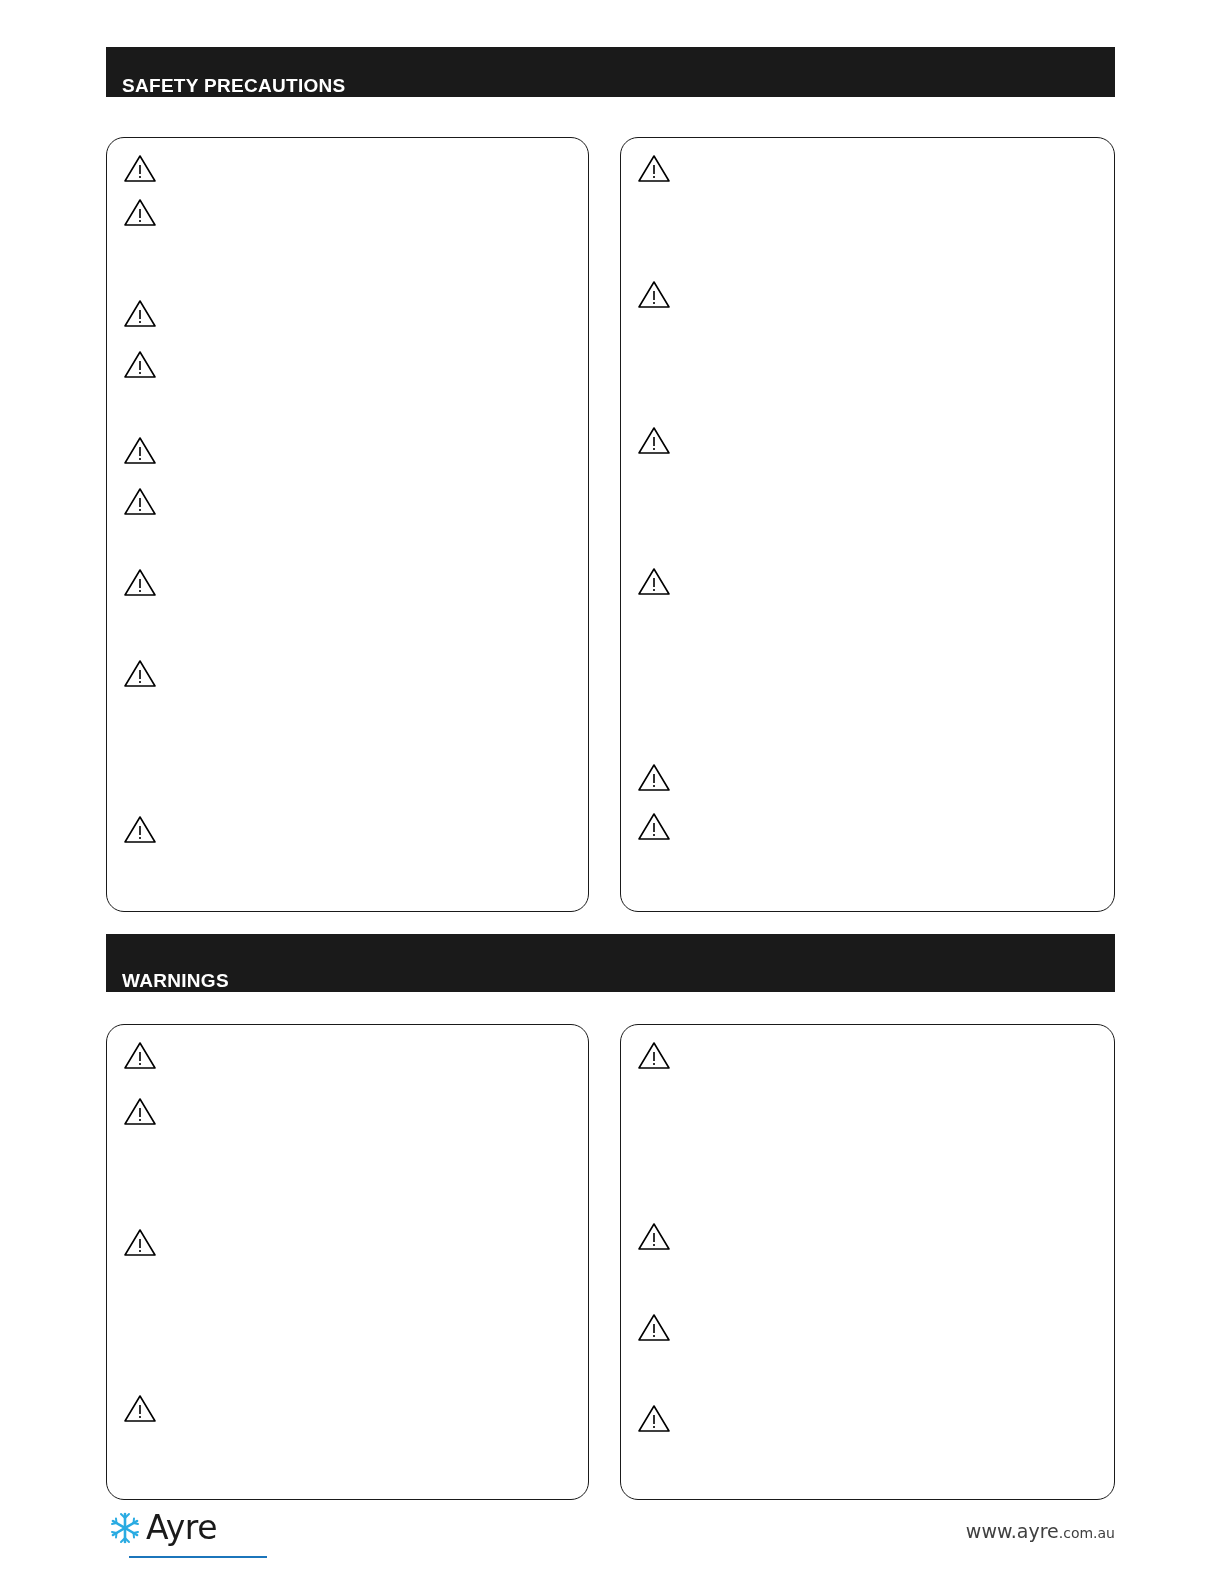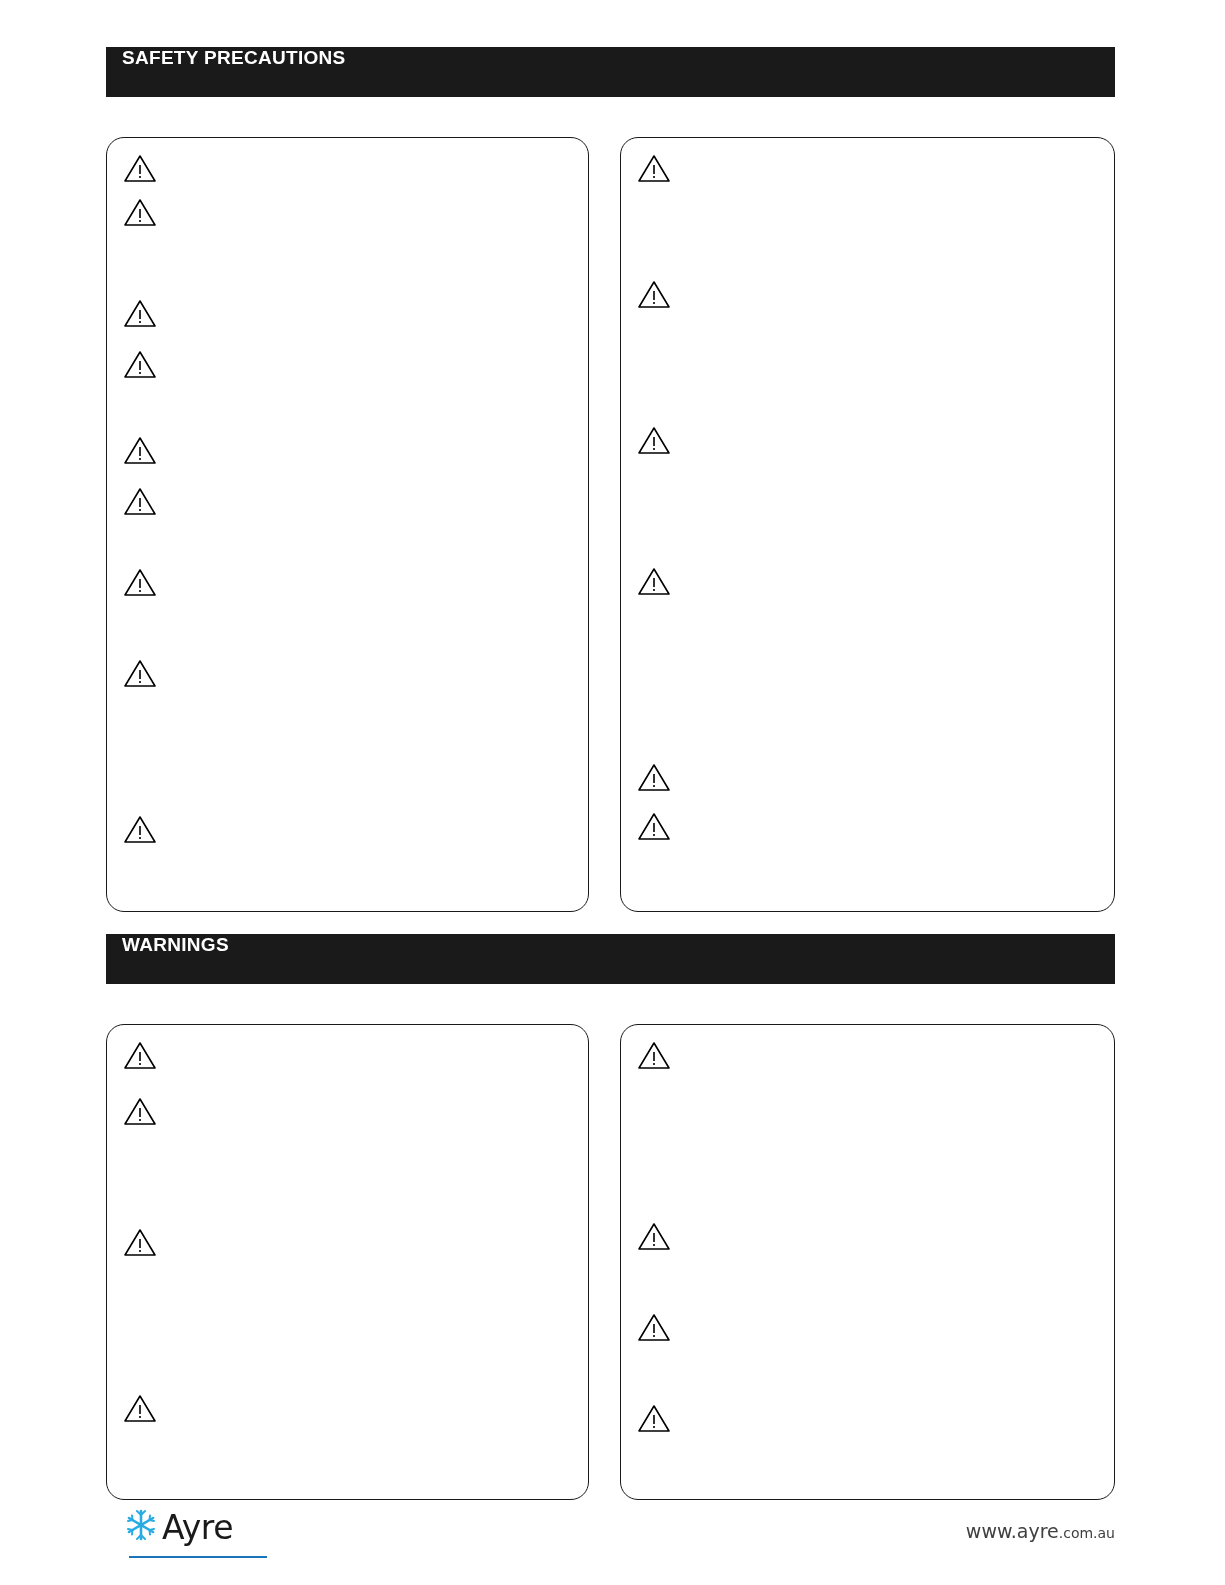--- a/index.html
+++ b/index.html
@@ -24,28 +24,28 @@
     height: 1585px;
     background: #ffffff;
   }
 
   
   .section-bar {
     position: absolute;
     background: #1a1a1a;
     color: #ffffff;
     display: flex;
-    align-items: flex-start;
+    align-items: flex-end;
     padding: 0 16px;
     font-size: 19px;
     font-weight: bold;
     letter-spacing: 0.3px;
   }
   #bar-1 { left: 106px; top: 47px;  width: 1009px; height: 50px; }
-  #bar-2 { left: 106px; top: 934px; width: 1009px; height: 50px; }
+  #bar-2 { left: 106px; top: 934px; width: 1009px; height: 58px; }
 
   
   .panel {
     position: absolute;
     border: 1.4px solid #1a1a1a;
     border-radius: 18px;
     background: #ffffff;
     padding: 14px 16px 14px 16px;
   }
   #panel-1 { left: 106px; top: 137px; width: 483px; height: 775px; }
@@ -75,24 +75,24 @@
   .warn-text {
     font-size: 11.5px;
     line-height: 1.42;
     color: #111111;
     padding-top: 2px;
   }
 
   
   .footer-logo {
     position: absolute;
-    left: 124px;
+    left: 108px;
     top: 1508px;
     display: flex;
-    align-items: flex-start;
+    align-items: center;
   }
   .snowflake {
     width: 34px;
     height: 34px;
     margin-right: 4px;
   }
   .logo-word {
     font-size: 33px;
     letter-spacing: -0.5px;
     color: #1a1a1a;

